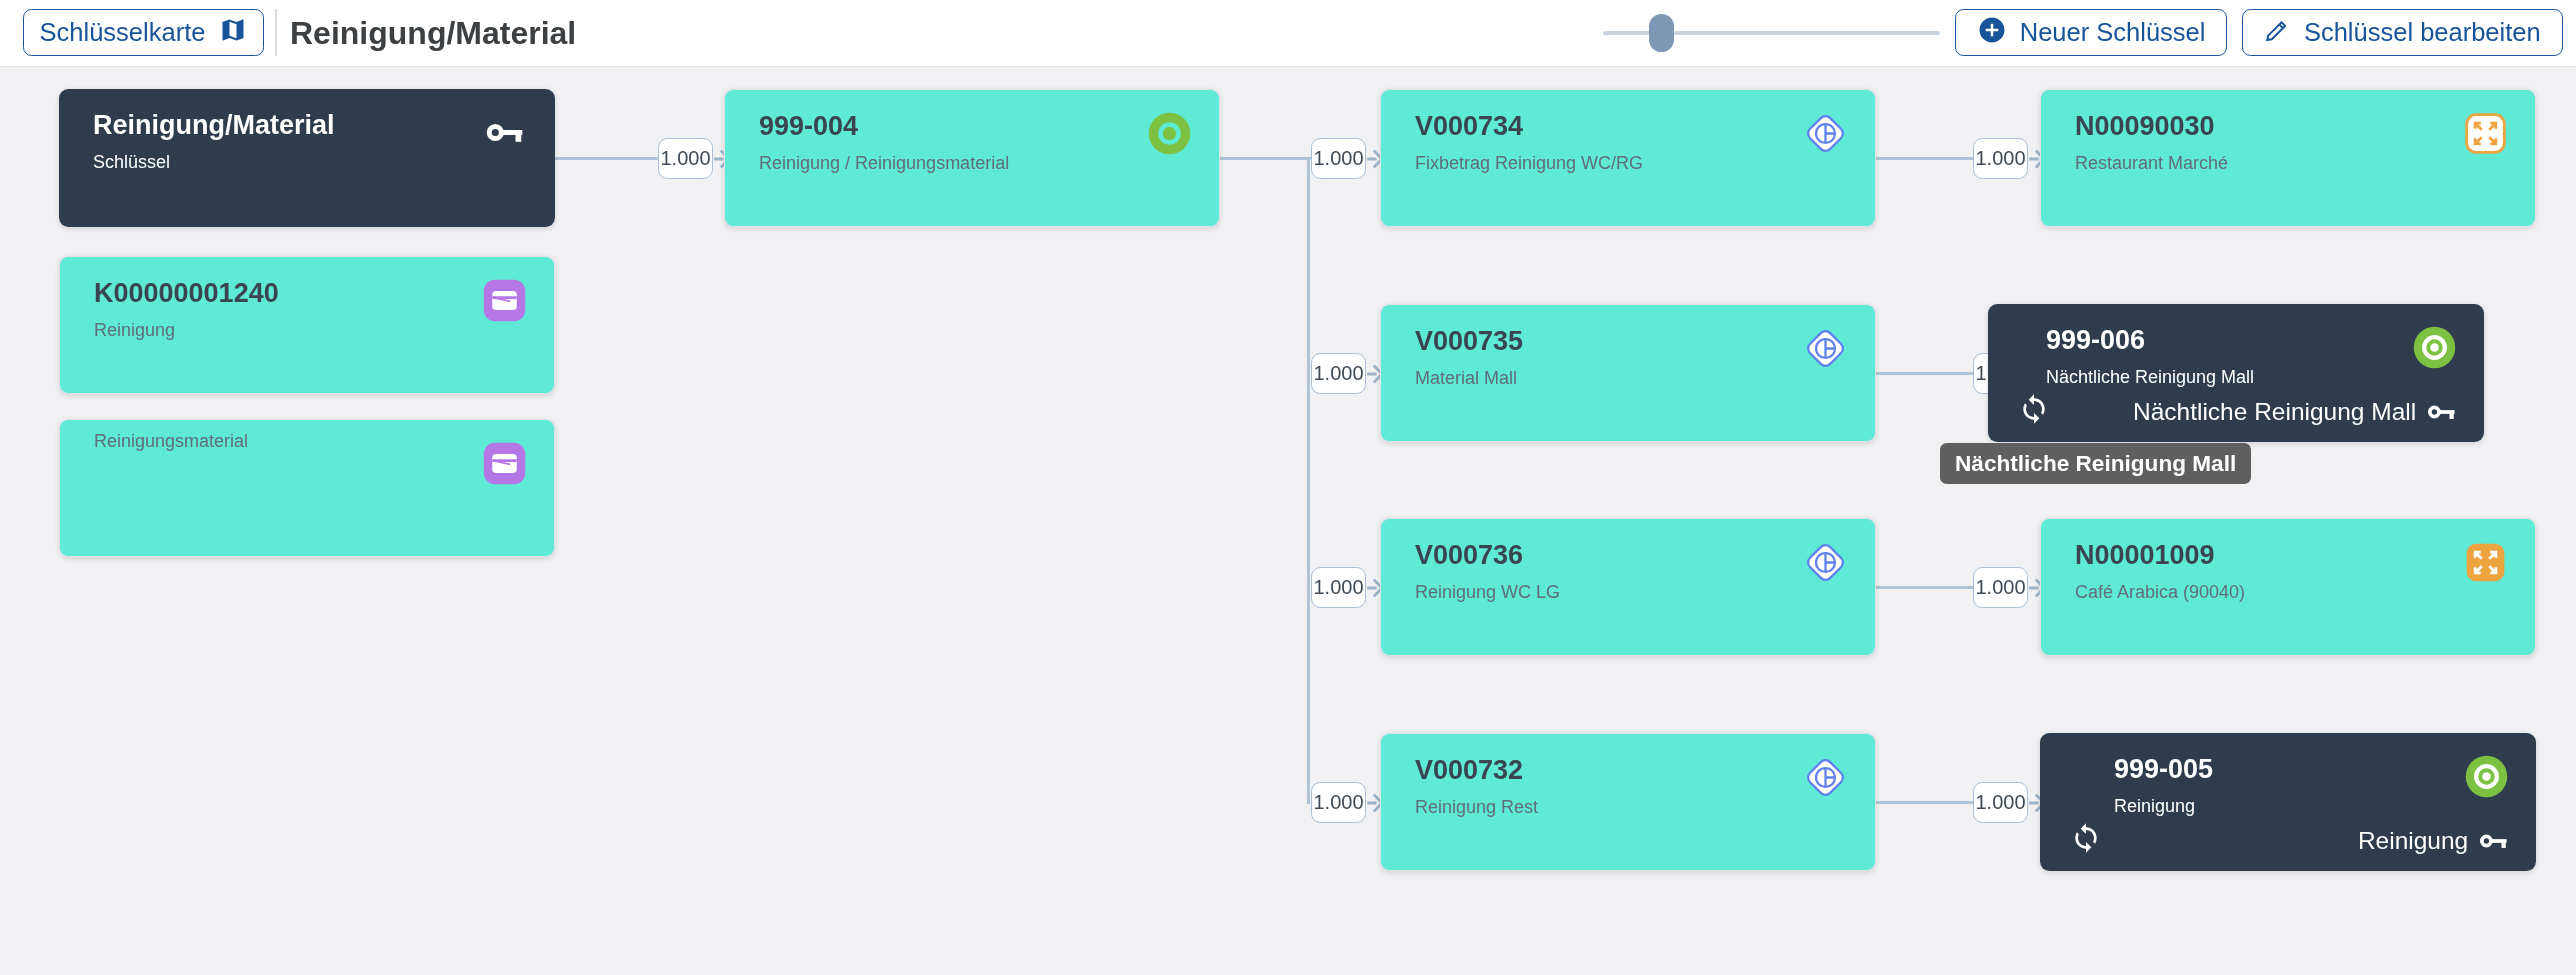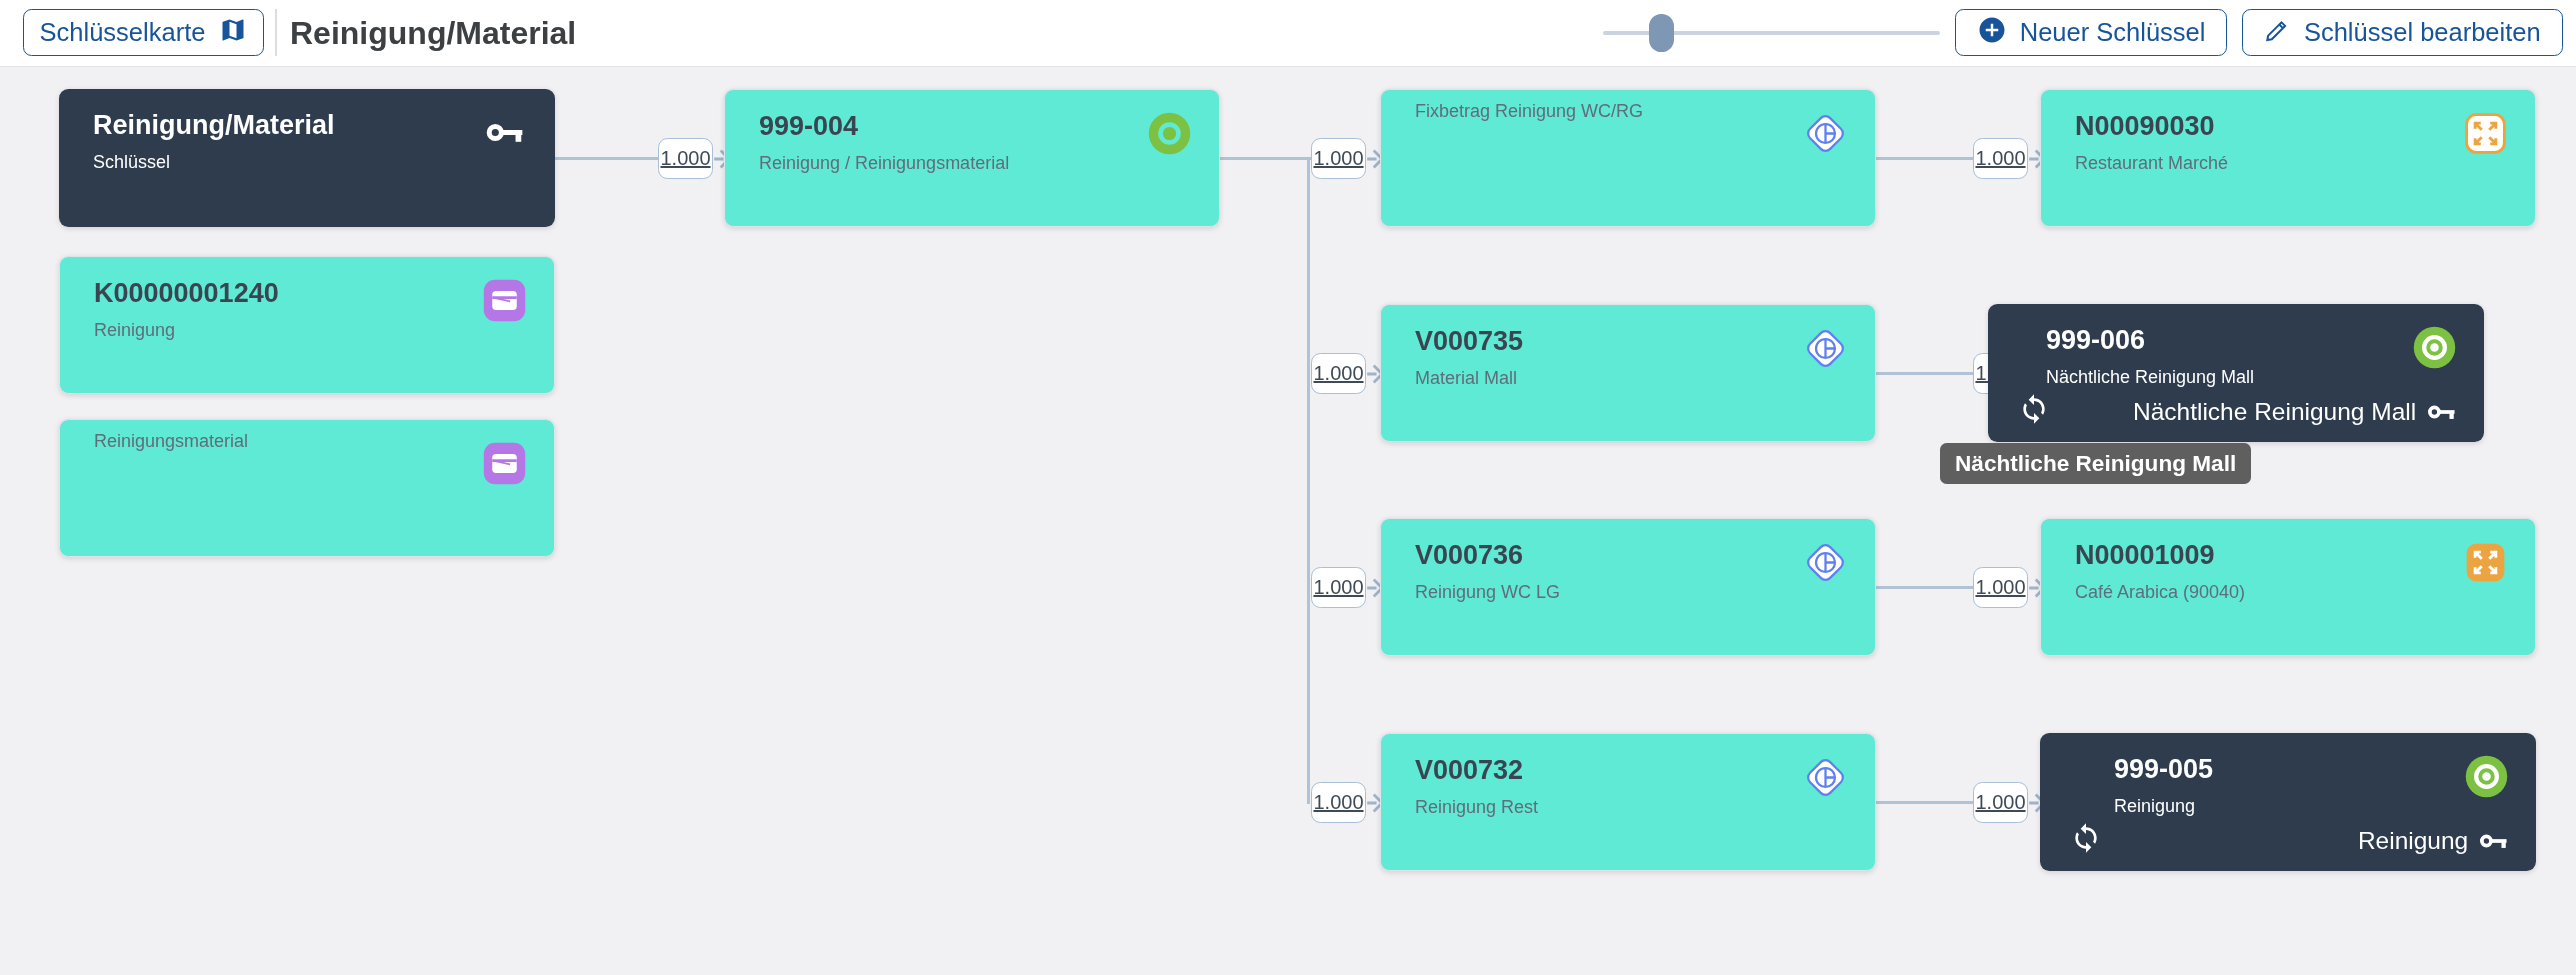--- a/index.html
+++ b/index.html
@@ -16,21 +16,21 @@
        gap:13.2px;cursor:pointer;padding:0 4px;}
   .hdr-divider{position:absolute;left:275px;top:9.4px;width:1.9px;height:47px;background:#dcdde1;}
   .page-title{position:absolute;left:290px;top:15px;font-size:32px;font-weight:bold;color:#3c4043;}
   .slider-track{position:absolute;left:1603px;top:31px;width:337px;height:3.8px;border-radius:1.9px;background:#c9d4df;}
   .slider-thumb{position:absolute;left:1649px;top:14px;width:24.5px;height:38px;border-radius:12.3px;background:#7e97b5;cursor:pointer;}
   
   .hline,.vline{position:absolute;background:#b0c3d6;z-index:1;}
   .hline{height:2.8px;} .vline{width:2.8px;}
   .edge{position:absolute;display:flex;align-items:center;z-index:2;}
   .elabel{box-sizing:border-box;width:55px;height:41px;background:#fff;border:1.9px solid #a9bfd8;
-          border-radius:9.4px;color:#3f4a56;font-size:20px;display:flex;align-items:center;justify-content:center;text-decoration:underline;}
+          border-radius:9.4px;color:#3f4a56;font-size:20px;display:flex;align-items:center;justify-content:center;}
   .earrow{margin-left:0.9px;}
   .card{position:absolute;width:496px;height:138px;box-sizing:border-box;background:#5eead4;
         border:0.9px solid #dfe4e9;border-radius:9.4px;box-shadow:0 1.9px 5.7px rgba(60,64,67,.16);
         z-index:3;cursor:pointer;}
   .card .ttl{margin:21px 85px 0 34px;font-size:27px;font-weight:bold;color:#3a4551;
              white-space:nowrap;overflow:hidden;}
   .card .sub{margin:11.3px 85px 0 34px;font-size:18px;color:#606d7b;white-space:nowrap;overflow:hidden;}
   .card.dark{background:#2e3c4e;border:none;}
   .card.dark .ttl,.card.dark .sub{color:#ffffff;}
   .cicon{position:absolute;top:17px;right:22.6px;width:53px;height:53px;display:flex;
@@ -182,20 +182,21 @@
   <div class="sub">Reinigung / Reinigungsmaterial</div>
   <span class="cicon">
     <svg width="49" height="49" viewBox="0 0 52 52">
         <circle cx="26" cy="26" r="17" fill="none" stroke="#7dc142" stroke-width="10"></circle>
         <circle cx="26" cy="26" r="7" fill="#7dc142"></circle>
       </svg>
   </span>
 </div>
 
 <div class="card" style="left:1380px;top:89px;">
+  <div class="ttl">V000734</div>
   <div class="sub">Fixbetrag Reinigung WC/RG</div>
   <span class="cicon">
     <svg width="53" height="53" viewBox="0 0 56 56">
         <rect x="13" y="13" width="30" height="30" rx="7" fill="#fff" stroke="#6080ef" stroke-width="2.4" transform="rotate(45 28 28)"></rect>
         <circle cx="28" cy="28" r="10" fill="none" stroke="#6080ef" stroke-width="2.4"></circle>
         <path d="M28 18v20M28 28h10" fill="none" stroke="#6080ef" stroke-width="2.4"></path>
       </svg>
   </span>
 </div>
 <div class="card" style="left:1380px;top:304px;">

